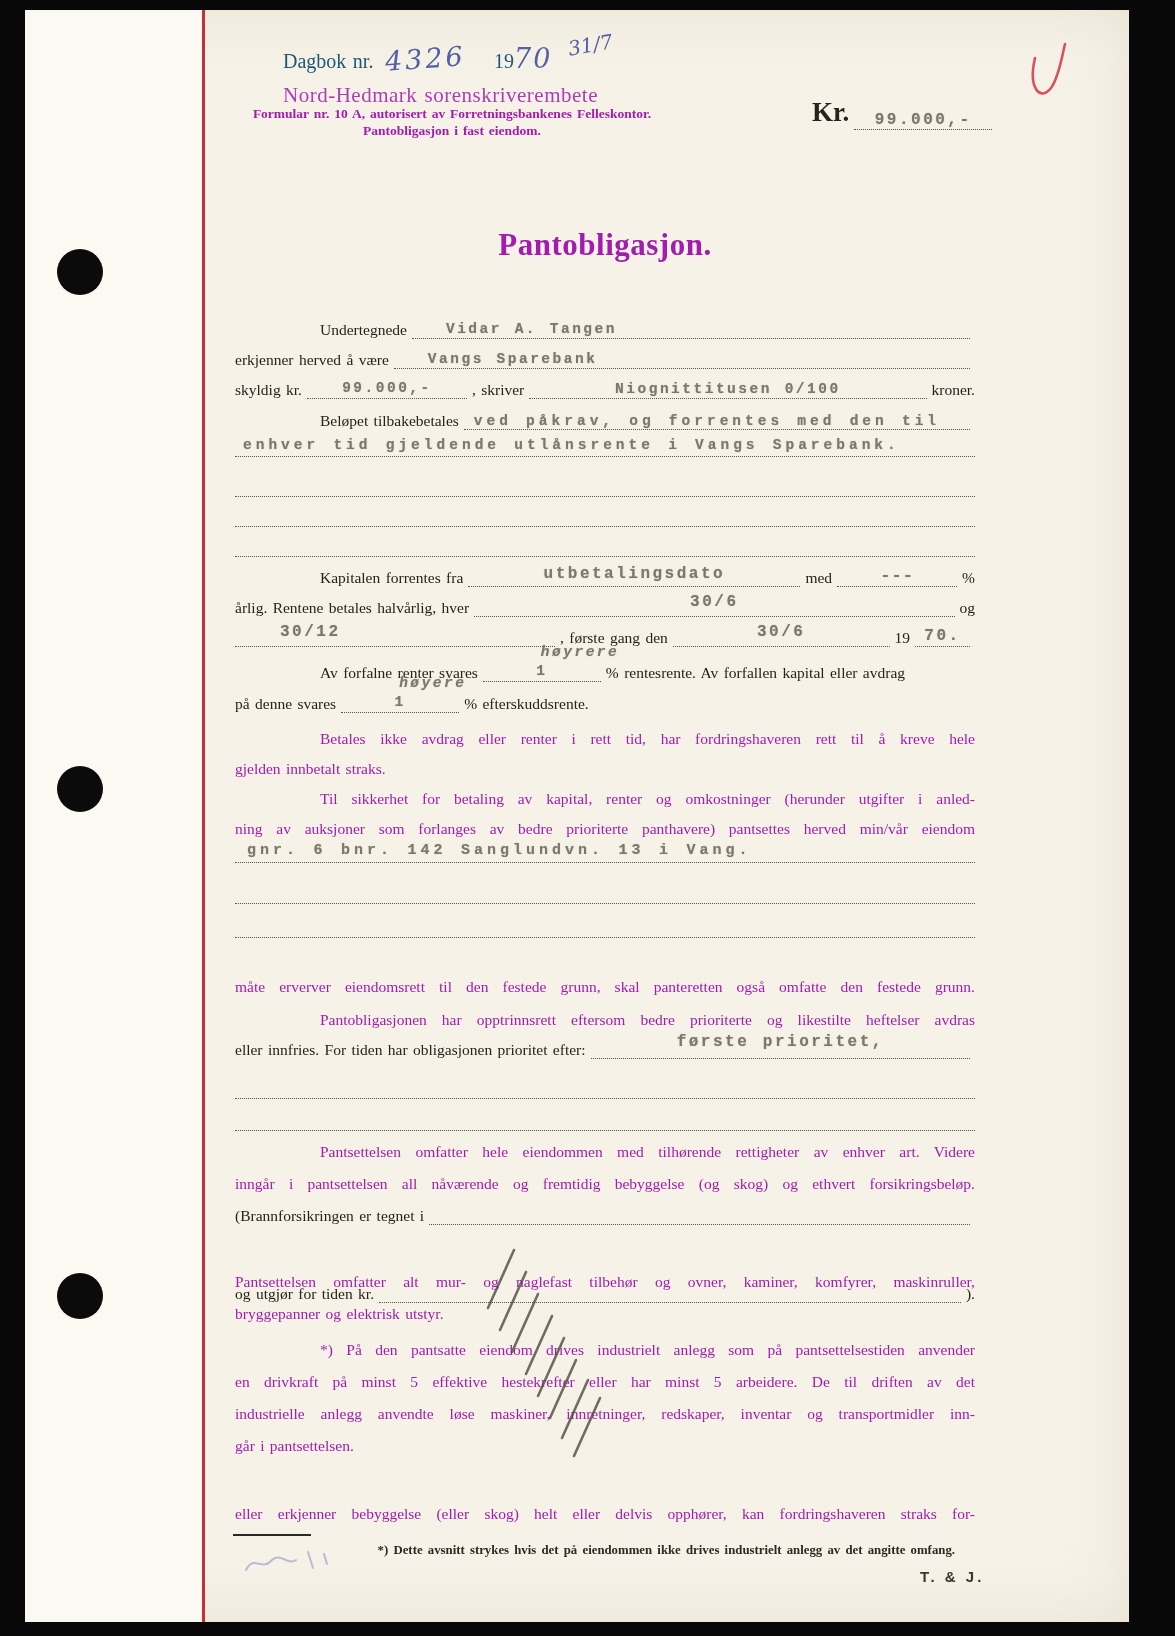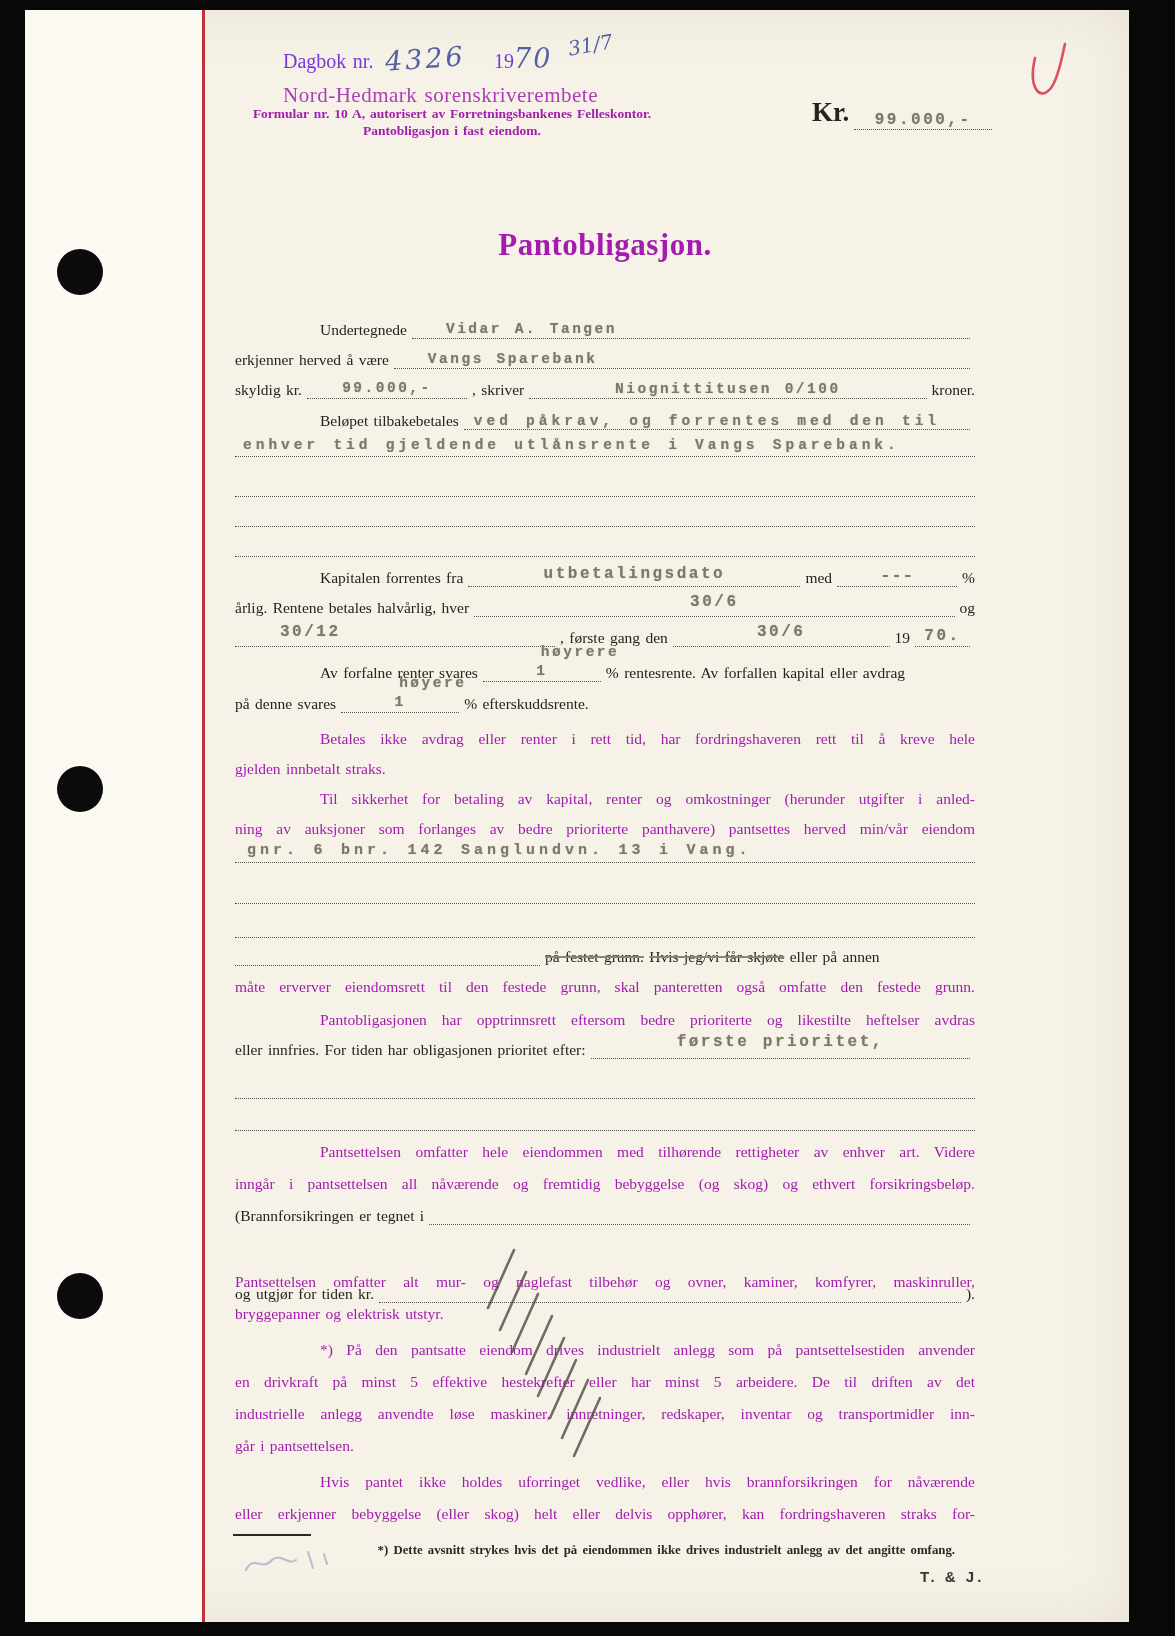--- a/index.html
+++ b/index.html
@@ -3,21 +3,21 @@
 <meta charset="utf-8">
 <style>
   html,body{margin:0;padding:0;}
   body{width:1175px;height:1636px;background:#080808;position:relative;overflow:hidden;
        font-family:"Liberation Serif", serif;}
   .paper{position:absolute;left:25px;top:10px;right:46px;bottom:14px;background:#f6f2e7;
          box-shadow:inset 0 0 60px rgba(190,180,150,.25);}
   .left-strip{position:absolute;left:0;top:0;bottom:0;width:178px;background:#fbf9f2;}
   .red-line{position:absolute;left:177px;top:0;bottom:0;width:3px;background:#c4303a;}
   .hole{position:absolute;left:32px;width:46px;height:46px;border-radius:50%;background:#0b0b0b;}
-  .stamp{color:#6d28d9;opacity:.92;font-family:Liberation Serif, serif;}
+  .stamp{color:#0c4a6e;opacity:.92;font-family:Liberation Serif, serif;}
   .stamp2{color:#dfaea6;opacity:.85;letter-spacing:.5px;}
   .hand{font-family:"DejaVu Serif", serif;font-style:italic;color:#5360a6;}
   .typed{font-family:"Liberation Mono","DejaVu Sans Mono",monospace;font-weight:700;
          color:#7d7869;font-size:14.5px;letter-spacing:2.5px;position:relative;
          display:inline-block;white-space:nowrap;text-shadow:0 0 1px rgba(125,120,105,.55);}
   .row{position:absolute;left:210px;width:740px;display:flex;align-items:flex-end;
        font-size:15.5px;color:#26231c;word-spacing:1.5px;line-height:1.25;}
   .blk{position:absolute;left:210px;width:740px;font-size:15.5px;color:#a21caf;
        word-spacing:1.5px;line-height:1.25;}
   .jf{text-align:justify;text-align-last:justify;}
@@ -25,21 +25,21 @@
   .ind{flex:none;width:85px;}
   .lbl{flex:none;white-space:nowrap;}
   .fill{flex:1;border-bottom:1.6px dotted #57534a;position:relative;margin:0 5px;
         min-width:26px;text-align:center;height:1.15em;}
   .fill.fleft{text-align:left;padding-left:34px;}
   .w-amt{flex:none;width:160px;}
   .w-rate{flex:none;width:120px;}
   .w-small{flex:none;width:55px;}
   .w-pen{flex:none;width:118px;}
   .up2{top:-2px}.up3{top:-3px}.up4{top:-4px}.up5{top:-5px}.up6{top:-6px}.up8{top:-8px}.up10{top:-10px}
-  .float-note{position:absolute;top:-21px;left:58px;}
+  .float-note{position:absolute;top:-21px;left:58px;font-style:italic;}
   .struck{text-decoration:line-through;text-decoration-color:#8a8578;text-decoration-thickness:2px;}
   .fn-rule{position:absolute;left:208px;top:1524px;width:78px;height:2px;background:#2c2925;}
   .fnote{position:absolute;left:230px;top:1533px;width:700px;font-size:12.8px;font-weight:700;
          color:#2c2925;word-spacing:2px;text-align:right;}
   .tj{position:absolute;left:895px;top:1558px;font-size:15px;font-weight:700;
       letter-spacing:3px;color:#3a3733;font-family:"Liberation Sans",sans-serif;}
   svg{position:absolute;overflow:visible;}
 </style>
 </head>
 <body>
@@ -160,26 +160,20 @@
   <div class="row" style="top:834px">
     <span class="fill fleft" style="padding-left:12px;margin:0"><span class="typed up5" style="letter-spacing:4px;font-size:15px">gnr. 6 bnr. 142 Sanglundvn. 13 i Vang.</span></span>
   </div>
   <div class="row" style="top:875px">
       <span class="fill" style="margin:0"></span>
     </div>
   <div class="row" style="top:909px">
       <span class="fill" style="margin:0"></span>
     </div>
 
-  <div class="row" style="top:937px">
-    <span class="fill" style="flex:none;width:305px;margin-left:0"></span>
-    <span class="lbl struck">på festet grunn.</span>&nbsp;
-    <span class="lbl struck">Hvis jeg/vi får skjøte</span>&nbsp;
-    <span class="lbl">eller på annen</span>
-  </div>
   <div class="blk jf" style="top:967px">måte erverver eiendomsrett til den festede grunn, skal panteretten også omfatte den festede grunn.</div>
   <div class="blk jf ti" style="top:1000px">Pantobligasjonen har opptrinnsrett eftersom bedre prioriterte og likestilte heftelser avdras</div>
 
   <div class="row" style="top:1030px">
     <span class="lbl">eller innfries.  For tiden har obligasjonen prioritet efter:</span>
     <span class="fill"><span class="typed up10" style="font-size:16px">første prioritet,</span></span>
   </div>
   <div class="row" style="top:1070px">
       <span class="fill" style="margin:0"></span>
     </div>
@@ -199,21 +193,20 @@
     <span class="fill"></span>
     <span class="lbl">).</span>
   </div>
 
   <div class="blk jf" style="top:1262px">Pantsettelsen omfatter alt mur- og naglefast tilbehør og ovner, kaminer, komfyrer, maskinruller,</div>
   <div class="blk" style="top:1294px">bryggepanner og elektrisk utstyr.</div>
   <div class="blk jf ti" style="top:1330px">*) På den pantsatte eiendom drives industrielt anlegg som på pantsettelsestiden anvender</div>
   <div class="blk jf" style="top:1362px">en drivkraft på minst 5 effektive hestekrefter eller har minst 5 arbeidere.  De til driften av det</div>
   <div class="blk jf" style="top:1394px">industrielle anlegg anvendte løse maskiner, innretninger, redskaper, inventar og transportmidler inn-</div>
   <div class="blk" style="top:1426px">går i pantsettelsen.</div>
-  <div class="blk jf ti" style="top:1462px">Hvis pantet ikke holdes uforringet vedlike, eller hvis brannforsikringen for nåværende</div>
   <div class="blk jf" style="top:1494px">eller erkjenner bebyggelse (eller skog) helt eller delvis opphører, kan fordringshaveren straks for-</div>
 
   <svg style="left:405px;top:1228px" width="240" height="240">
     <g stroke="#4f4b44" stroke-width="2.6" stroke-linecap="round" opacity=".8">
       <line x1="58" y1="70" x2="84" y2="12"></line>
       <line x1="70" y1="92" x2="96" y2="34"></line>
       <line x1="82" y1="114" x2="108" y2="56"></line>
       <line x1="96" y1="136" x2="122" y2="78"></line>
       <line x1="108" y1="158" x2="134" y2="100"></line>
       <line x1="120" y1="180" x2="146" y2="122"></line>

